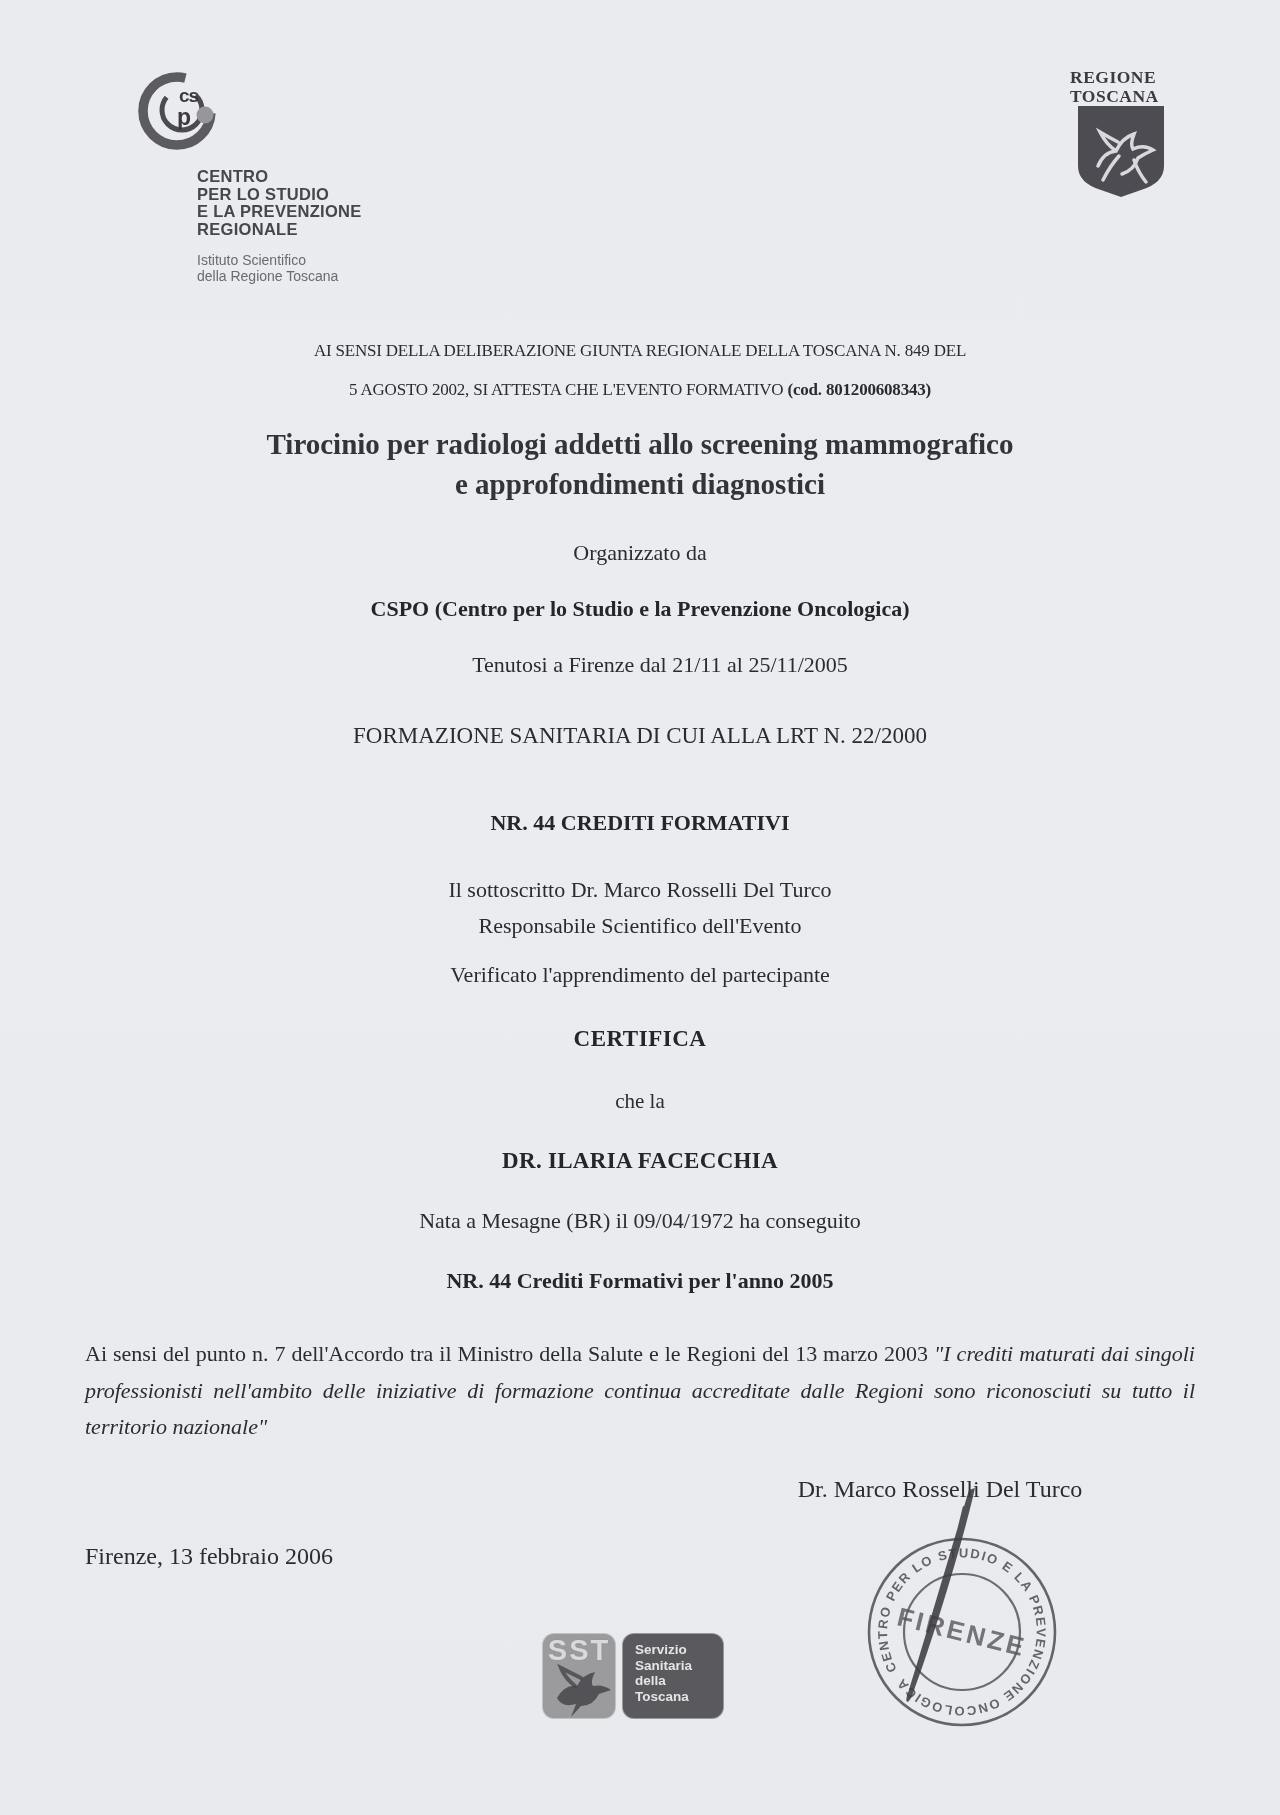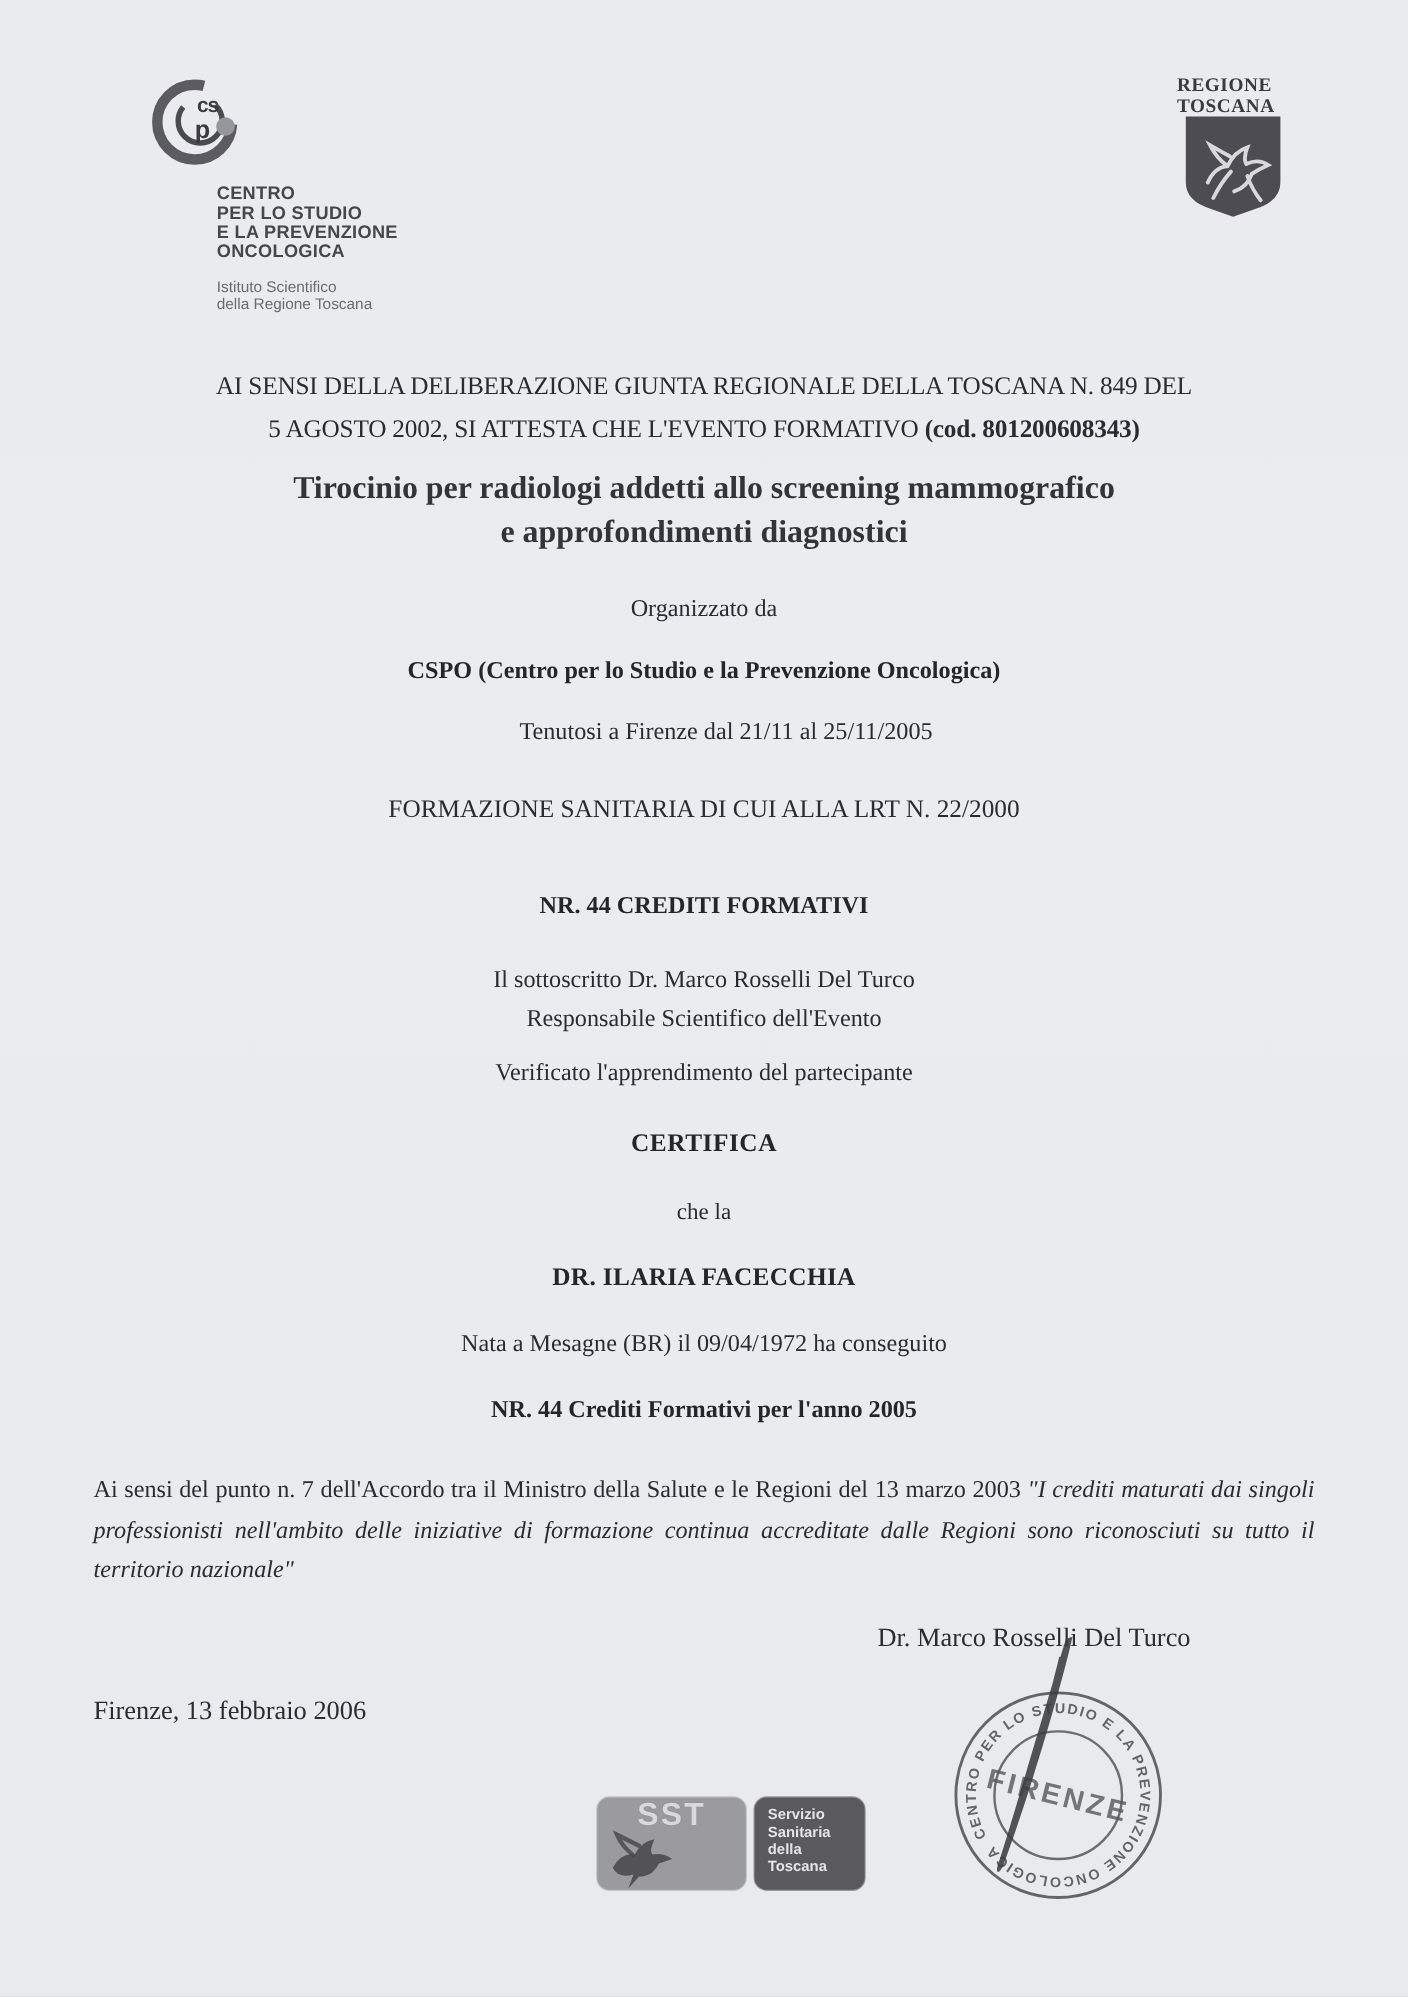--- a/index.html
+++ b/index.html
@@ -28,21 +28,21 @@
     font-size:14px;line-height:16px;color:#6a6a70;white-space:pre-line;
   }
   .regione-label{
     left:1070px;top:68px;width:110px;
     font-family:"Liberation Serif","DejaVu Serif",serif;
     font-size:17.5px;line-height:18.5px;font-weight:bold;
     letter-spacing:.5px;color:#3a3a3f;white-space:pre-line;
   }
   .regione-shield{left:1076px;top:104px;width:90px;height:95px;}
   
-  .preamble{top:331px;font-size:23px;line-height:39px;letter-spacing:-.2px;}
+  .preamble{top:331px;font-size:17px;line-height:39px;letter-spacing:-.2px;}
   .title{top:424px;font-size:29px;line-height:40px;font-weight:bold;color:#33333a;}
   .org-line{top:540px;font-size:22px;}
   .organizer{top:596px;font-size:22px;font-weight:bold;color:#25252c;}
   .tenutosi{top:652px;font-size:22px;padding-left:40px;}
   .proposal{top:716px;font-size:23px;line-height:39px;}
   .credits1{top:810px;font-size:22px;font-weight:bold;color:#25252c;}
   .undersigned{top:872px;font-size:22px;line-height:36px;}
   .verified{top:962px;font-size:22px;}
   .certifica{top:1026px;font-size:23px;font-weight:bold;letter-spacing:.5px;color:#25252c;}
   .chela{top:1089px;font-size:21px;}
@@ -52,22 +52,22 @@
   .legal{
     top:1336px;left:85px;width:1110px;
     font-size:22px;line-height:36.5px;text-align:justify;
   }
   .legal .q{font-style:italic;}
   .signer{top:1476px;left:700px;width:480px;text-align:center;font-size:24px;}
   .placedate{top:1543px;left:85px;font-size:24px;}
   
   .sst-row{left:543px;top:1634px;display:flex;gap:8px;}
   .sst-tile{
-    width:90px;height:84px;border-radius:11px;background:#9b9b9e;
-    position:relative;overflow:hidden;box-shadow:0 0 0 1px rgba(120,120,124,.35);padding-left:45px;
+    width:72px;height:84px;border-radius:11px;background:#9b9b9e;
+    position:relative;overflow:hidden;box-shadow:0 0 0 1px rgba(120,120,124,.35);
   }
   .sst-letters{
     position:absolute;left:0;right:0;top:0;text-align:center;
     font-family:"Liberation Sans","DejaVu Sans",sans-serif;
     font-size:29px;font-weight:bold;letter-spacing:2px;
     color:rgba(244,244,246,.78);text-shadow:0 0 1px #7c7c80;
   }
   .sst-horse{position:absolute;left:2px;top:26px;width:78px;height:58px;}
   .sst-text-tile{
     width:88px;height:68px;border-radius:11px;background:#59595e;
@@ -87,21 +87,21 @@
     <circle cx="41" cy="47" r="34" fill="none" stroke="#5b5b61" stroke-width="9.5" pathLength="100" stroke-dasharray="78 22" stroke-dashoffset="-1"></circle>
     <circle cx="46" cy="46" r="20" fill="none" stroke="#4b4b51" stroke-width="5" pathLength="100" stroke-dasharray="74 26" stroke-dashoffset="13"></circle>
     <text x="43" y="38" font-family="Liberation Sans, sans-serif" font-size="19" font-weight="bold" fill="#3a3a40" letter-spacing="-1">cs</text>
     <text x="41" y="61" font-family="Liberation Sans, sans-serif" font-size="23" font-weight="bold" fill="#3a3a40">p</text>
     <circle cx="69" cy="51" r="8.5" fill="#96969c"></circle>
   </svg>
 
   <div class="abs cspo-name">CENTRO
 PER LO STUDIO
 E LA PREVENZIONE
-ONCOLOGICA</div>
+REGIONALE</div>
   <div class="abs cspo-sub">Istituto Scientifico
 della Regione Toscana</div>
 
   <div class="abs regione-label">REGIONE
 TOSCANA</div>
   <svg class="abs regione-shield" viewBox="0 0 90 95">
     <path d="M2,2 H88 V62 Q88,79 65,86 L45,93 L25,86 Q2,79 2,62 Z" fill="#4c4c52"></path>
     <path d="M22,62 Q28,48 40,47 Q46,34 58,30 Q54,40 57,45 Q68,40 77,46 Q68,50 62,54 Q58,66 46,70
              M43,52 Q34,62 27,76 M58,56 Q62,68 70,78 M40,47 Q30,40 24,28 Q34,34 42,38" stroke="#e9e9ec" stroke-width="3.5" fill="none" stroke-linecap="round" opacity=".9"></path>
   </svg>

